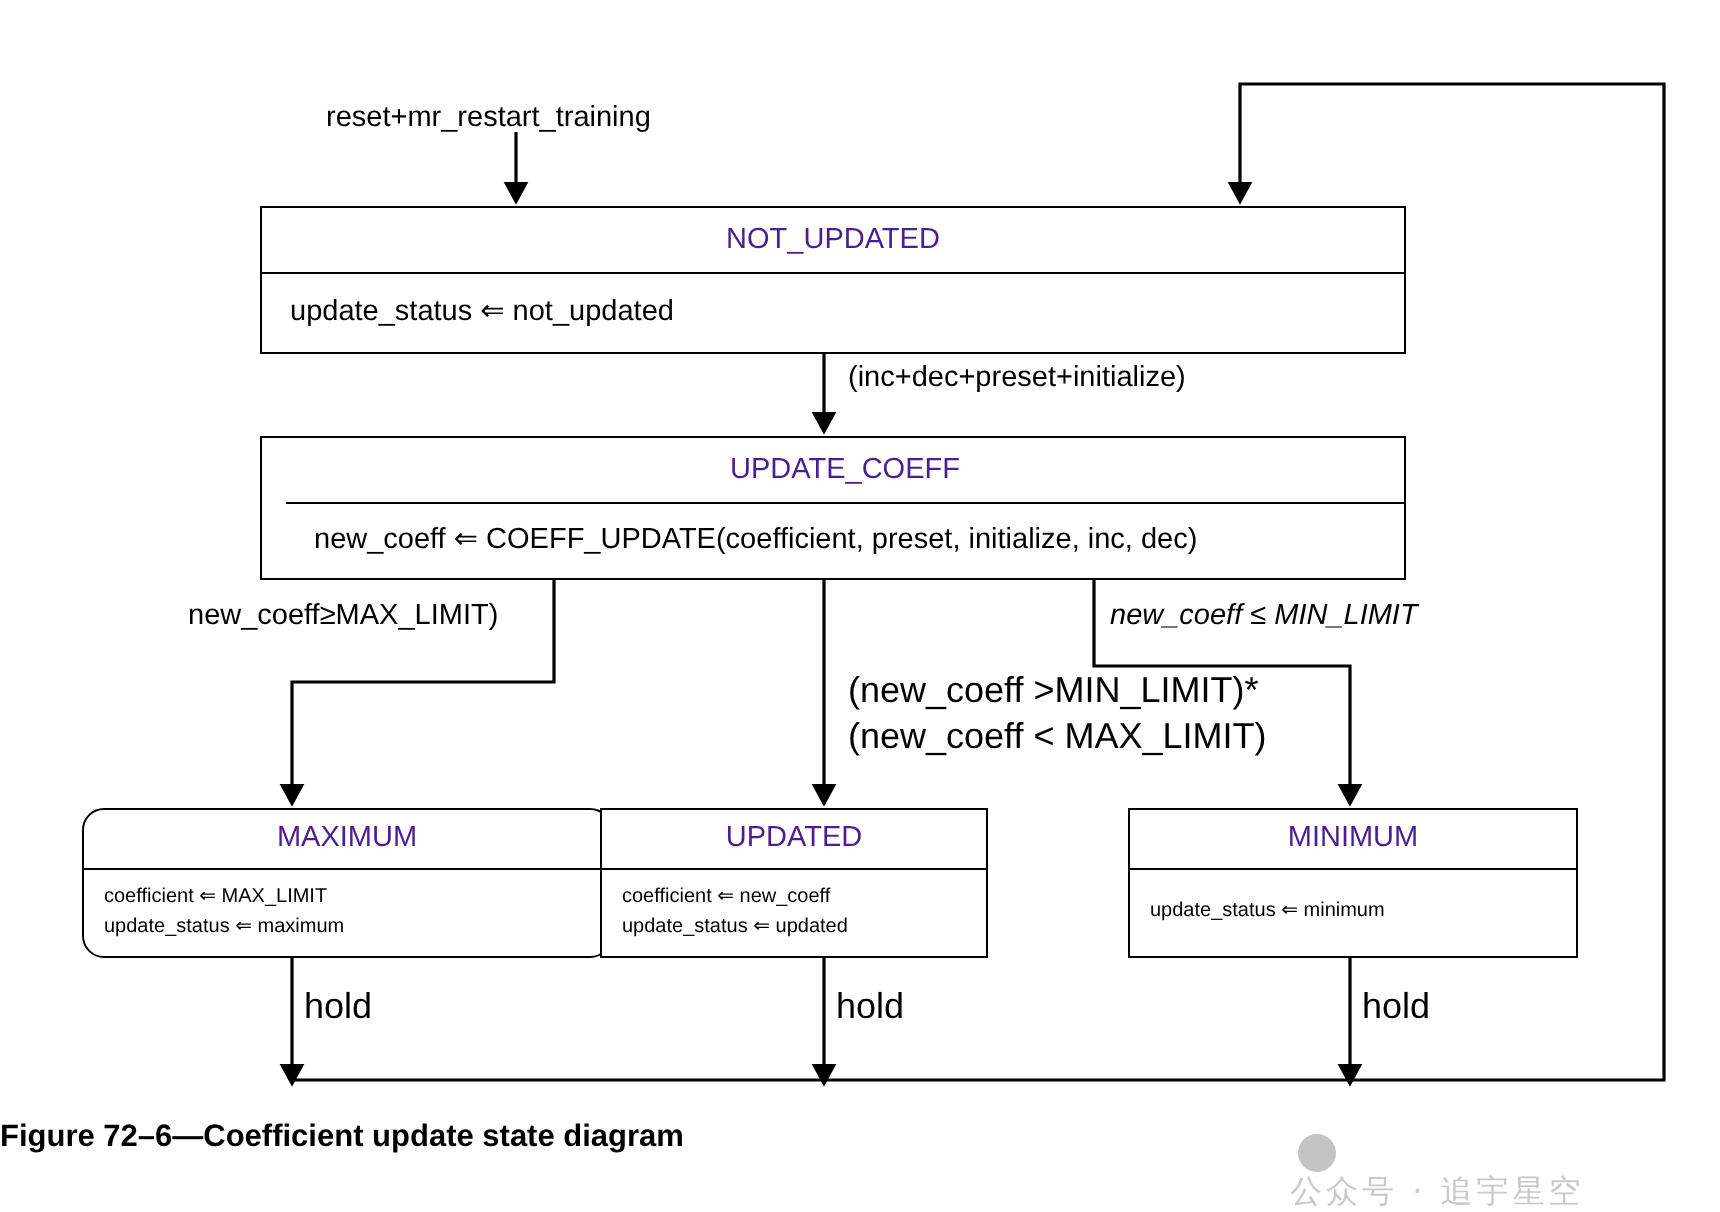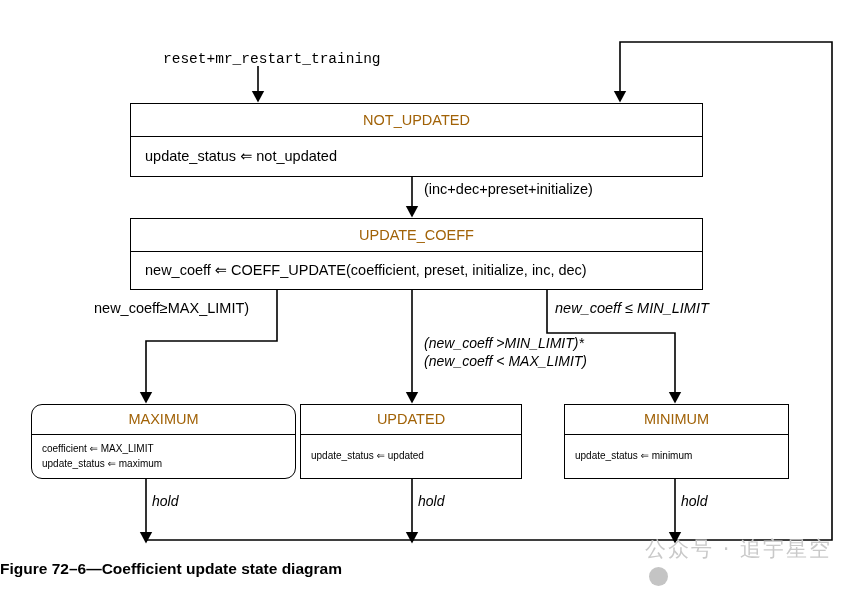--- a/index.html
+++ b/index.html
@@ -32,21 +32,21 @@
     position: absolute;
     box-sizing: border-box;
     border: 1.6px solid #000000;
     background: #ffffff;
     z-index: 3;
   }
   .state-title {
     box-sizing: border-box;
     text-align: left;
     font-size: 14.5px;
-    color: #a16207;
+    color: #4c1d95;
     line-height: 1;
     border-bottom: 1.6px solid #000000;
     display: flex;
     align-items: center;
     justify-content: center;
   }
   .state-body {
     box-sizing: border-box;
     padding: 0 14px;
     font-size: 14.5px;
@@ -59,46 +59,46 @@
     white-space: nowrap;
     line-height: 1.42;
   }
 
   
   .box-wide { left: 130px; width: 573px; }
   .box-wide .state-title { height: 33px; }
   .box-wide .state-body { height: 38px; }
 
   #box-not-updated { top: 103px; height: 74px; }
-  #box-update-coeff { top: 218px; height: 72px; }
+  #box-update-coeff { top: 218px; height: 72px; padding-left: 12px; }
   #box-update-coeff .state-body { height: 36px; }
 
   
   .box-leaf { top: 404px; height: 75px; }
   .box-leaf .state-title { height: 30px; }
   .box-leaf .state-body { height: 43px; padding: 0 10px; }
   .box-leaf .state-body .line { font-size: 10px; line-height: 1.45; }
 
-  #box-maximum { left: 31px;  width: 265px; border-radius: 11px; }
-  #box-updated { left: 300px; width: 222px; }
+  #box-maximum { left: 41px;  width: 265px; border-radius: 11px; }
+  #box-updated { left: 300px; width: 194px; }
   #box-minimum { left: 564px; width: 225px; }
 
   
   .edge-label {
     position: absolute;
     font-size: 14.5px;
     color: #000000;
     white-space: nowrap;
     line-height: 1.3;
     z-index: 4;
     background: transparent;
   }
-  .edge-label.small { font-size: 14px; font-style: italic; }
-
-  #lbl-reset      { left: 163px; top: 50px; font-family: Liberation Mono, monospace; }
+  .edge-label.small { font-size: 18px; }
+
+  #lbl-reset      { left: 163px; top: 50px; }
   #lbl-inc-dec    { left: 424px; top: 180px; }
   #lbl-max-limit  { left: 94px;  top: 299px; }
   #lbl-min-limit  { left: 555px; top: 299px; font-style: italic; }
   #lbl-between    { left: 424px; top: 334px; }
   #lbl-hold-1     { left: 152px; top: 492px; }
   #lbl-hold-2     { left: 418px; top: 492px; }
   #lbl-hold-3     { left: 681px; top: 492px; }
 
   
   #caption {
@@ -111,22 +111,22 @@
     font-weight: bold;
     color: #000000;
     z-index: 5;
     white-space: nowrap;
   }
 
   
   #watermark {
     position: absolute;
     left: 645px;
-    top: 535px;
-    font-size: 21px;
+    top: 586px;
+    font-size: 16px;
     color: #c9c9c9;
     letter-spacing: 2px;
     z-index: 4;
     white-space: nowrap;
     font-family: "DejaVu Sans", sans-serif;
   }
   #watermark-dot {
     position: absolute;
     left: 649px;
     top: 567px;
@@ -187,20 +187,21 @@
     <div class="state-title">MAXIMUM</div>
     <div class="state-body">
       <div class="line">coefficient ⇐ MAX_LIMIT</div>
       <div class="line">update_status ⇐ maximum</div>
     </div>
   </div>
 
   <div class="state-box box-leaf" id="box-updated">
     <div class="state-title">UPDATED</div>
     <div class="state-body">
+      <div class="line">coefficient ⇐ new_coeff</div>
       <div class="line">update_status ⇐ updated</div>
     </div>
   </div>
 
   <div class="state-box box-leaf" id="box-minimum">
     <div class="state-title">MINIMUM</div>
     <div class="state-body">
       <div class="line">update_status ⇐ minimum</div>
     </div>
   </div>

